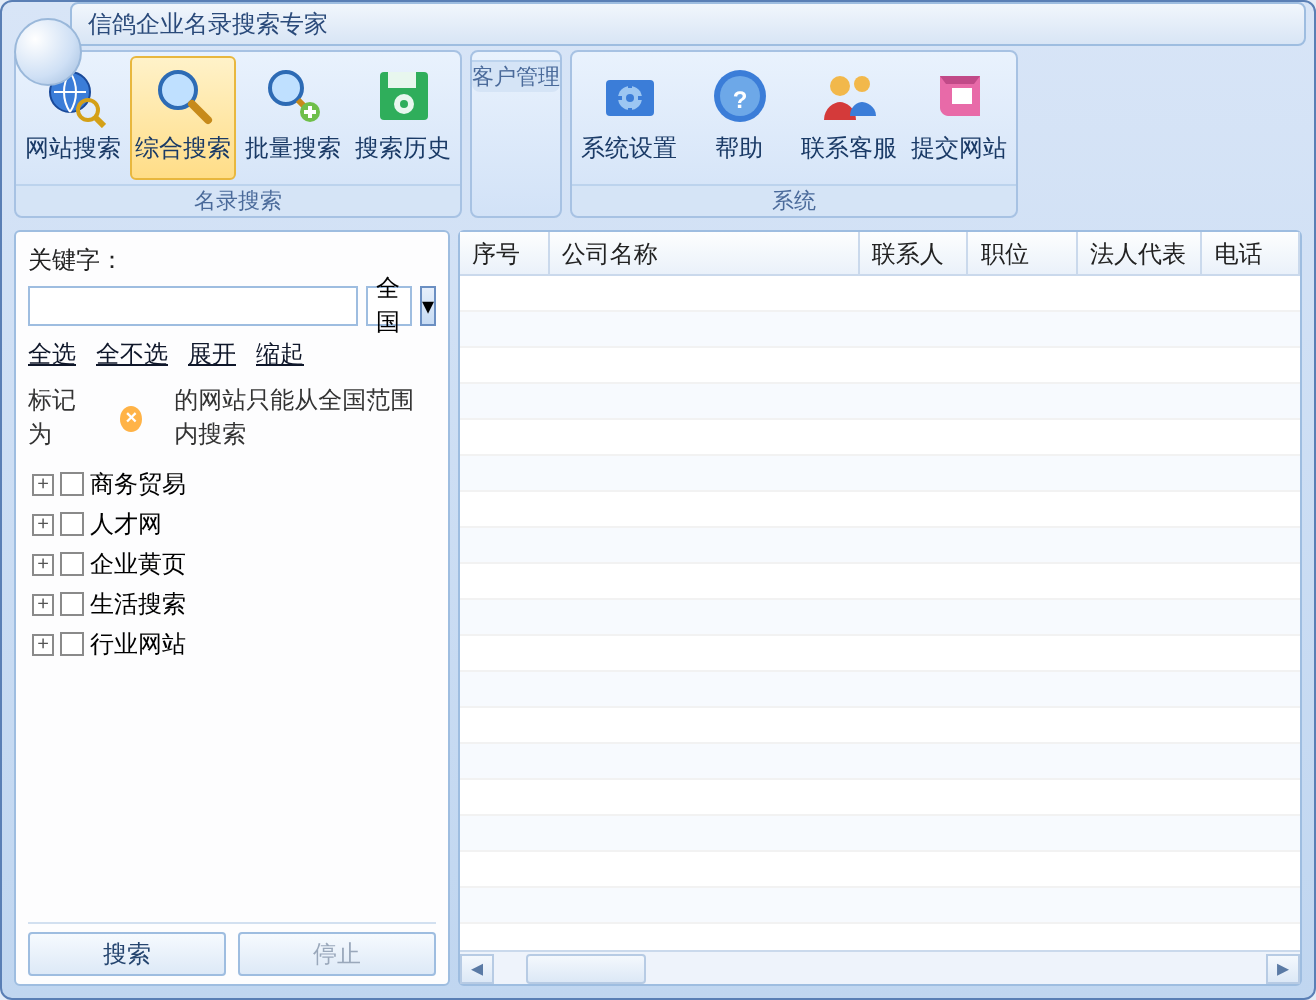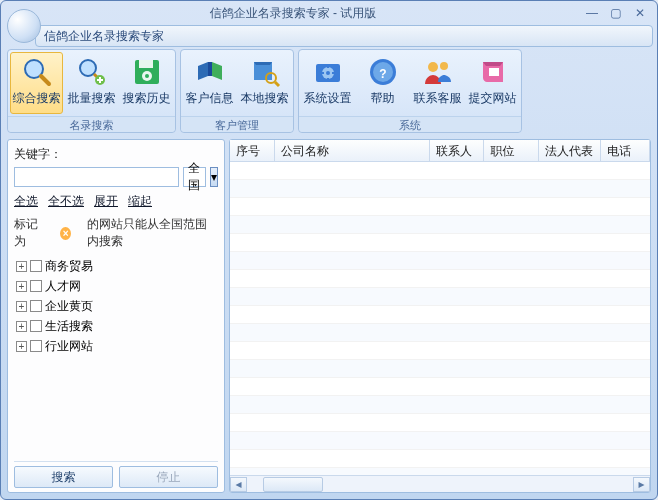--- a/index.html
+++ b/index.html
@@ -48,35 +48,38 @@
 .hscroll .arr { width: 17px; height: 15px; border: 1px solid #b7cbe4; background: linear-gradient(#f4f8fd,#dce8f6); display: flex; align-items: center; justify-content: center; color: #5a7aa5; }
 .hscroll .track { flex: 1; height: 15px; position: relative; }
 .hscroll .thumb { position: absolute; left: 16px; top: 0; width: 60px; height: 15px; border: 1px solid #b7cbe4; background: linear-gradient(#f4f8fd,#dce8f6); border-radius: 2px; }
 svg { display: block; }
 </style>
 </head>
 <body>
 
 <div class="window">
   <div class="orb"></div>
-  <div class="titlebar">
-    <span class="spacer"></span>
-    <span class="title">信鸽企业名录搜索专家 - 试用版</span>
-    <span class="spacer"></span>
-    <span class="ctl">—</span>
-    <span class="ctl">▢</span>
-    <span class="ctl">✕</span>
-  </div>
   <div class="subheader">
       <span>信鸽企业名录搜索专家</span>
     </div>
 
   <div class="ribbon" id="ribbon">
       <div class="group">
         <div class="btns">
+          <div class="rbtn">
+            <div class="ric">
+              <svg width="32" height="32" viewBox="0 0 32 32">
+                <circle cx="14" cy="14" r="10" fill="#3b7dd8" stroke="#1a4a9a"></circle>
+                <path d="M6 14h16M14 4c4 6 4 14 0 20M14 4c-4 6-4 14 0 20" stroke="#fff" fill="none"></path>
+                <circle cx="23" cy="23" r="5" fill="none" stroke="#d4a017" stroke-width="2"></circle>
+                <line x1="27" y1="27" x2="31" y2="31" stroke="#d4a017" stroke-width="3"></line>
+              </svg>
+            </div>
+            <div class="rlabel">网站搜索</div>
+          </div>
           <div class="rbtn sel">
             <div class="ric">
               <svg width="32" height="32" viewBox="0 0 32 32">
                 <circle cx="13" cy="13" r="9" fill="#bfe0ff" stroke="#2d6bb5" stroke-width="2"></circle>
                 <line x1="20" y1="20" x2="28" y2="28" stroke="#c78a1a" stroke-width="4" stroke-linecap="round"></line>
               </svg>
             </div>
             <div class="rlabel">综合搜索</div>
           </div>
           <div class="rbtn">
@@ -98,43 +101,20 @@
                 <circle cx="16" cy="20" r="5" fill="#e8f7ee"></circle>
                 <circle cx="16" cy="20" r="2" fill="#2fae5b"></circle>
               </svg>
             </div>
             <div class="rlabel">搜索历史</div>
           </div>
         </div>
         <div class="gtitle">名录搜索</div>
       </div>
       <div class="group">
-        <div class="btns">
-          <div class="rbtn">
-            <div class="ric">
-              <svg width="32" height="32" viewBox="0 0 32 32">
-                <path d="M4 24l10-4v-14l-10 4z" fill="#2d6bb5"></path>
-                <path d="M28 24l-10-4v-14l10 4z" fill="#3fae5b"></path>
-                <path d="M14 20l4 0v-14l-4 0z" fill="#1a4a9a"></path>
-              </svg>
-            </div>
-            <div class="rlabel">客户信息</div>
-          </div>
-          <div class="rbtn">
-            <div class="ric">
-              <svg width="32" height="32" viewBox="0 0 32 32">
-                <path d="M5 6h18v18H5z" fill="#4a8fd8"></path>
-                <path d="M5 6h18l-2 3H7z" fill="#2d6bb5"></path>
-                <circle cx="22" cy="22" r="5" fill="none" stroke="#d4a017" stroke-width="2"></circle>
-                <line x1="26" y1="26" x2="30" y2="30" stroke="#d4a017" stroke-width="3"></line>
-              </svg>
-            </div>
-            <div class="rlabel">本地搜索</div>
-          </div>
-        </div>
         <div class="gtitle">客户管理</div>
       </div>
       <div class="group">
         <div class="btns">
           <div class="rbtn">
             <div class="ric">
               <svg width="32" height="32" viewBox="0 0 32 32">
                 <rect x="4" y="8" width="24" height="18" rx="2" fill="#3b7dd8"></rect>
                 <circle cx="16" cy="17" r="6" fill="#9cc6f2"></circle>
                 <circle cx="16" cy="17" r="2" fill="#3b7dd8"></circle>

